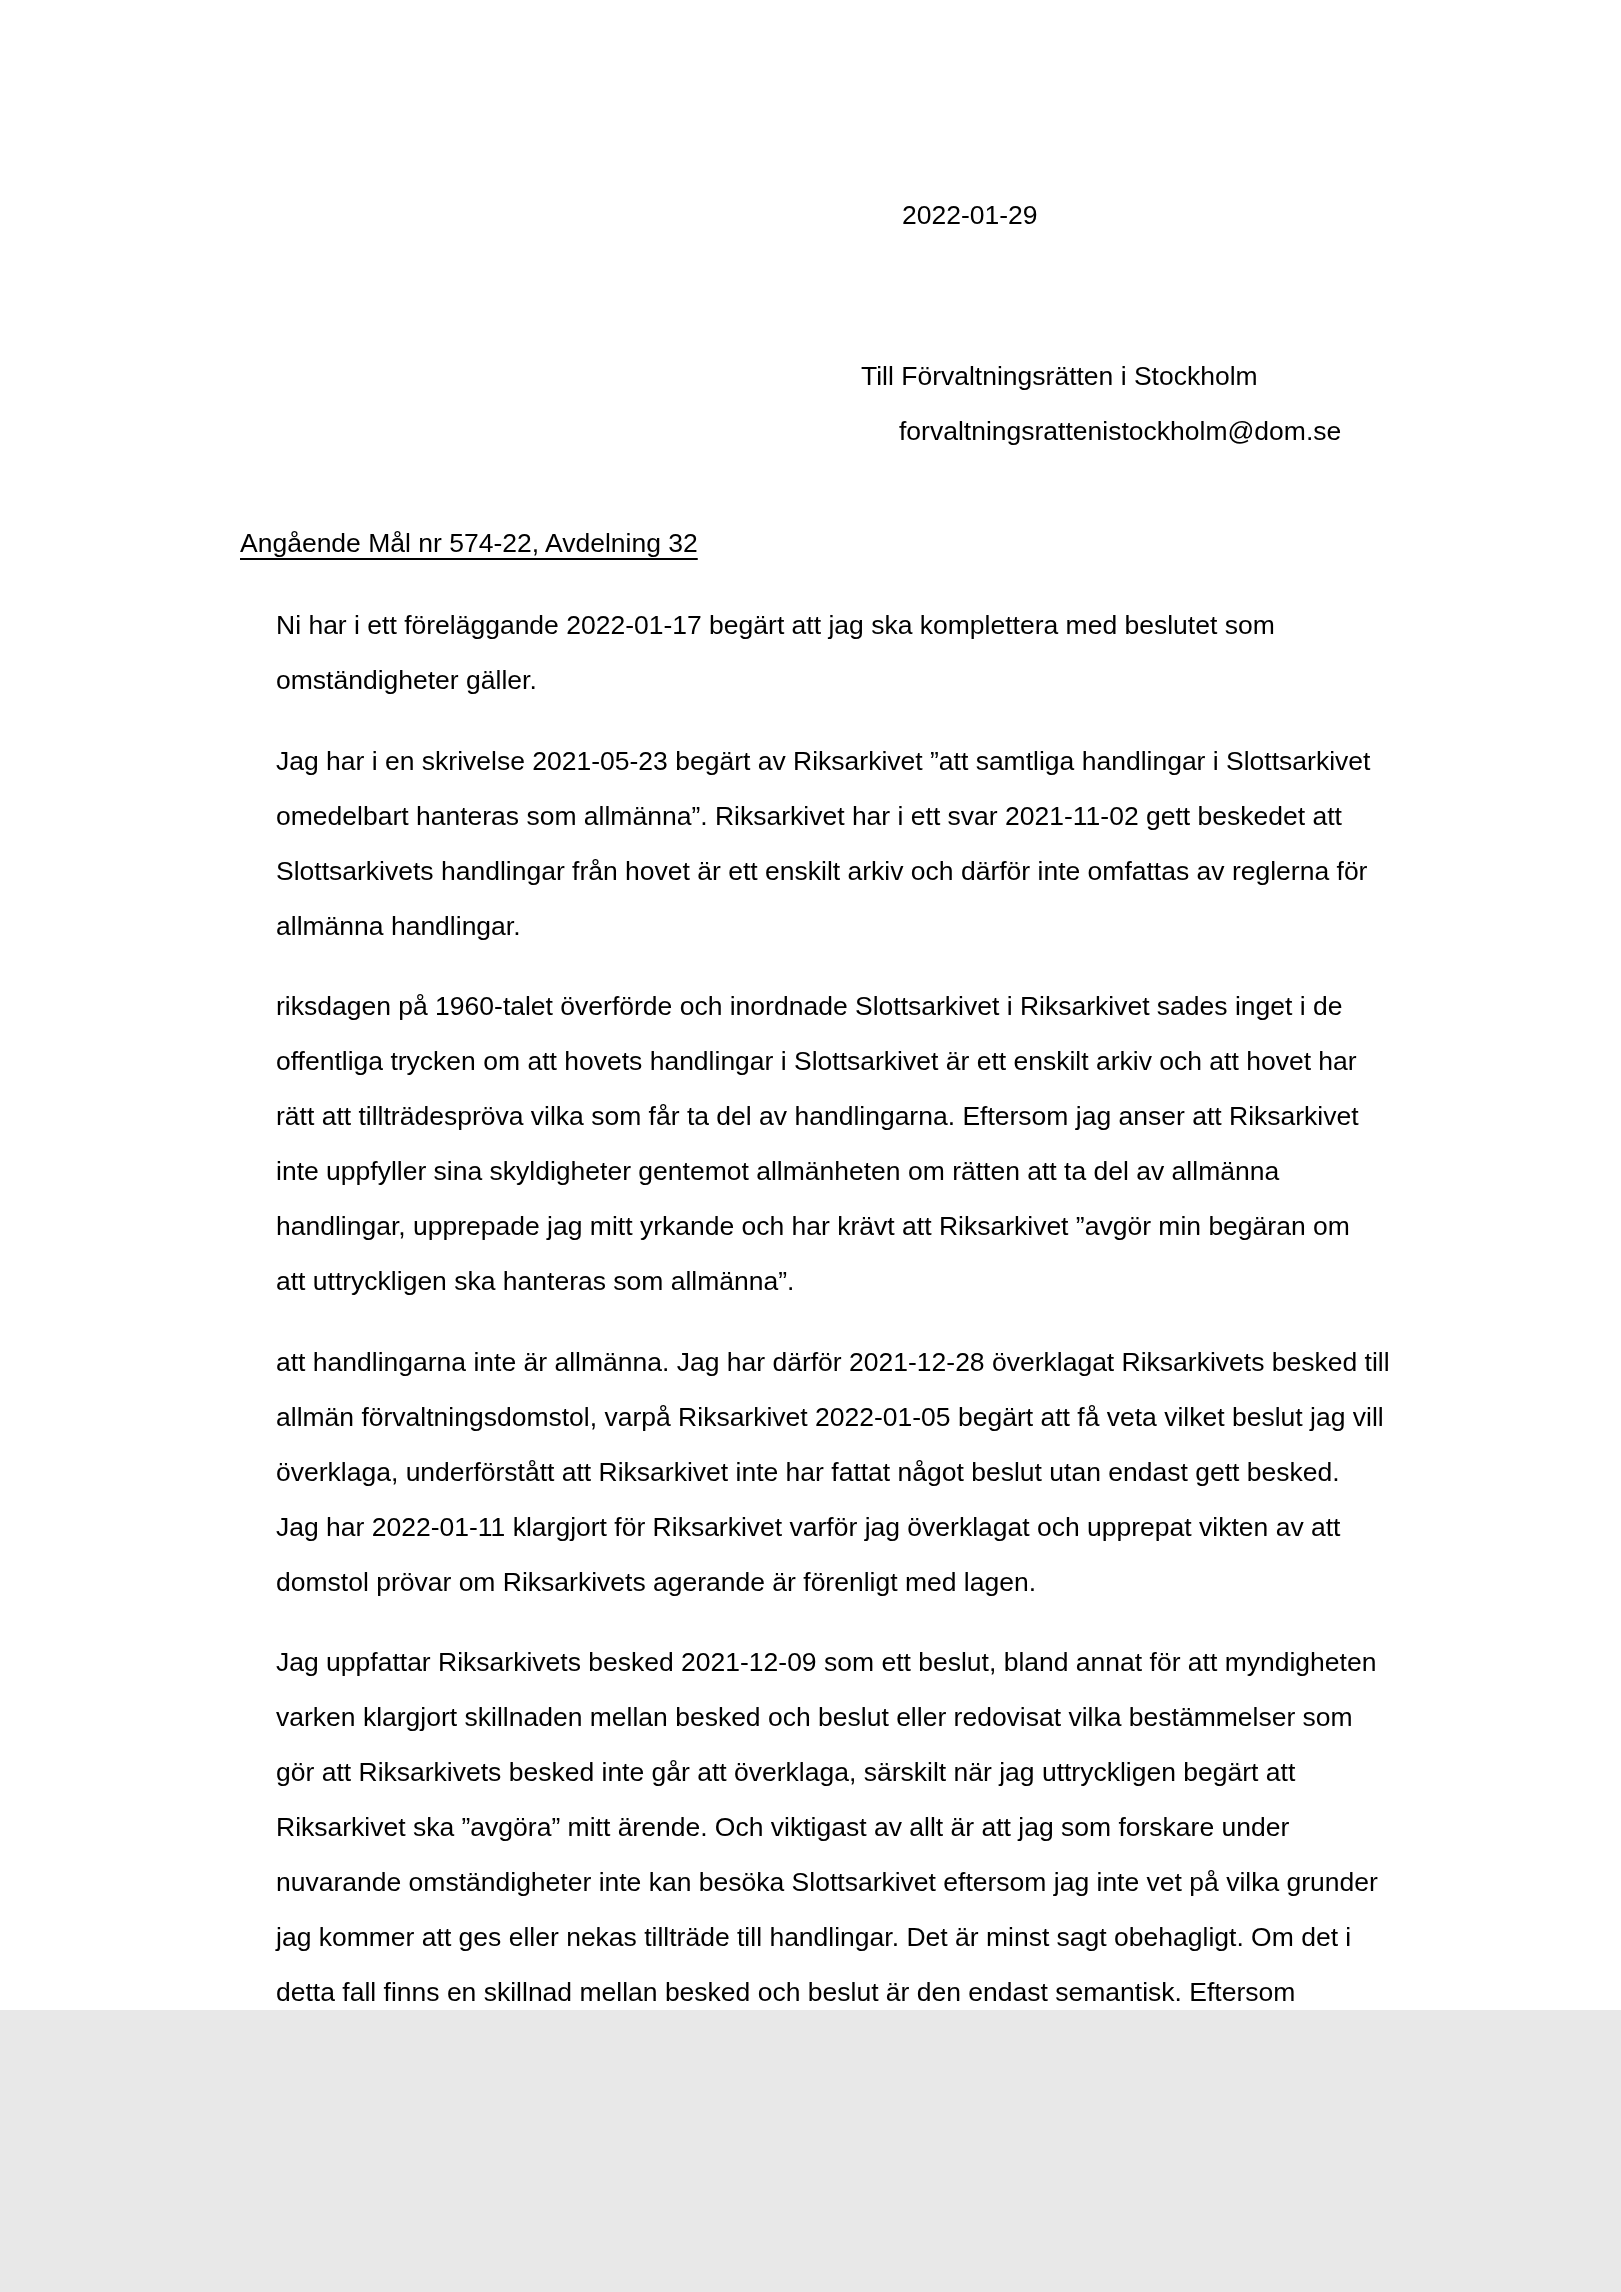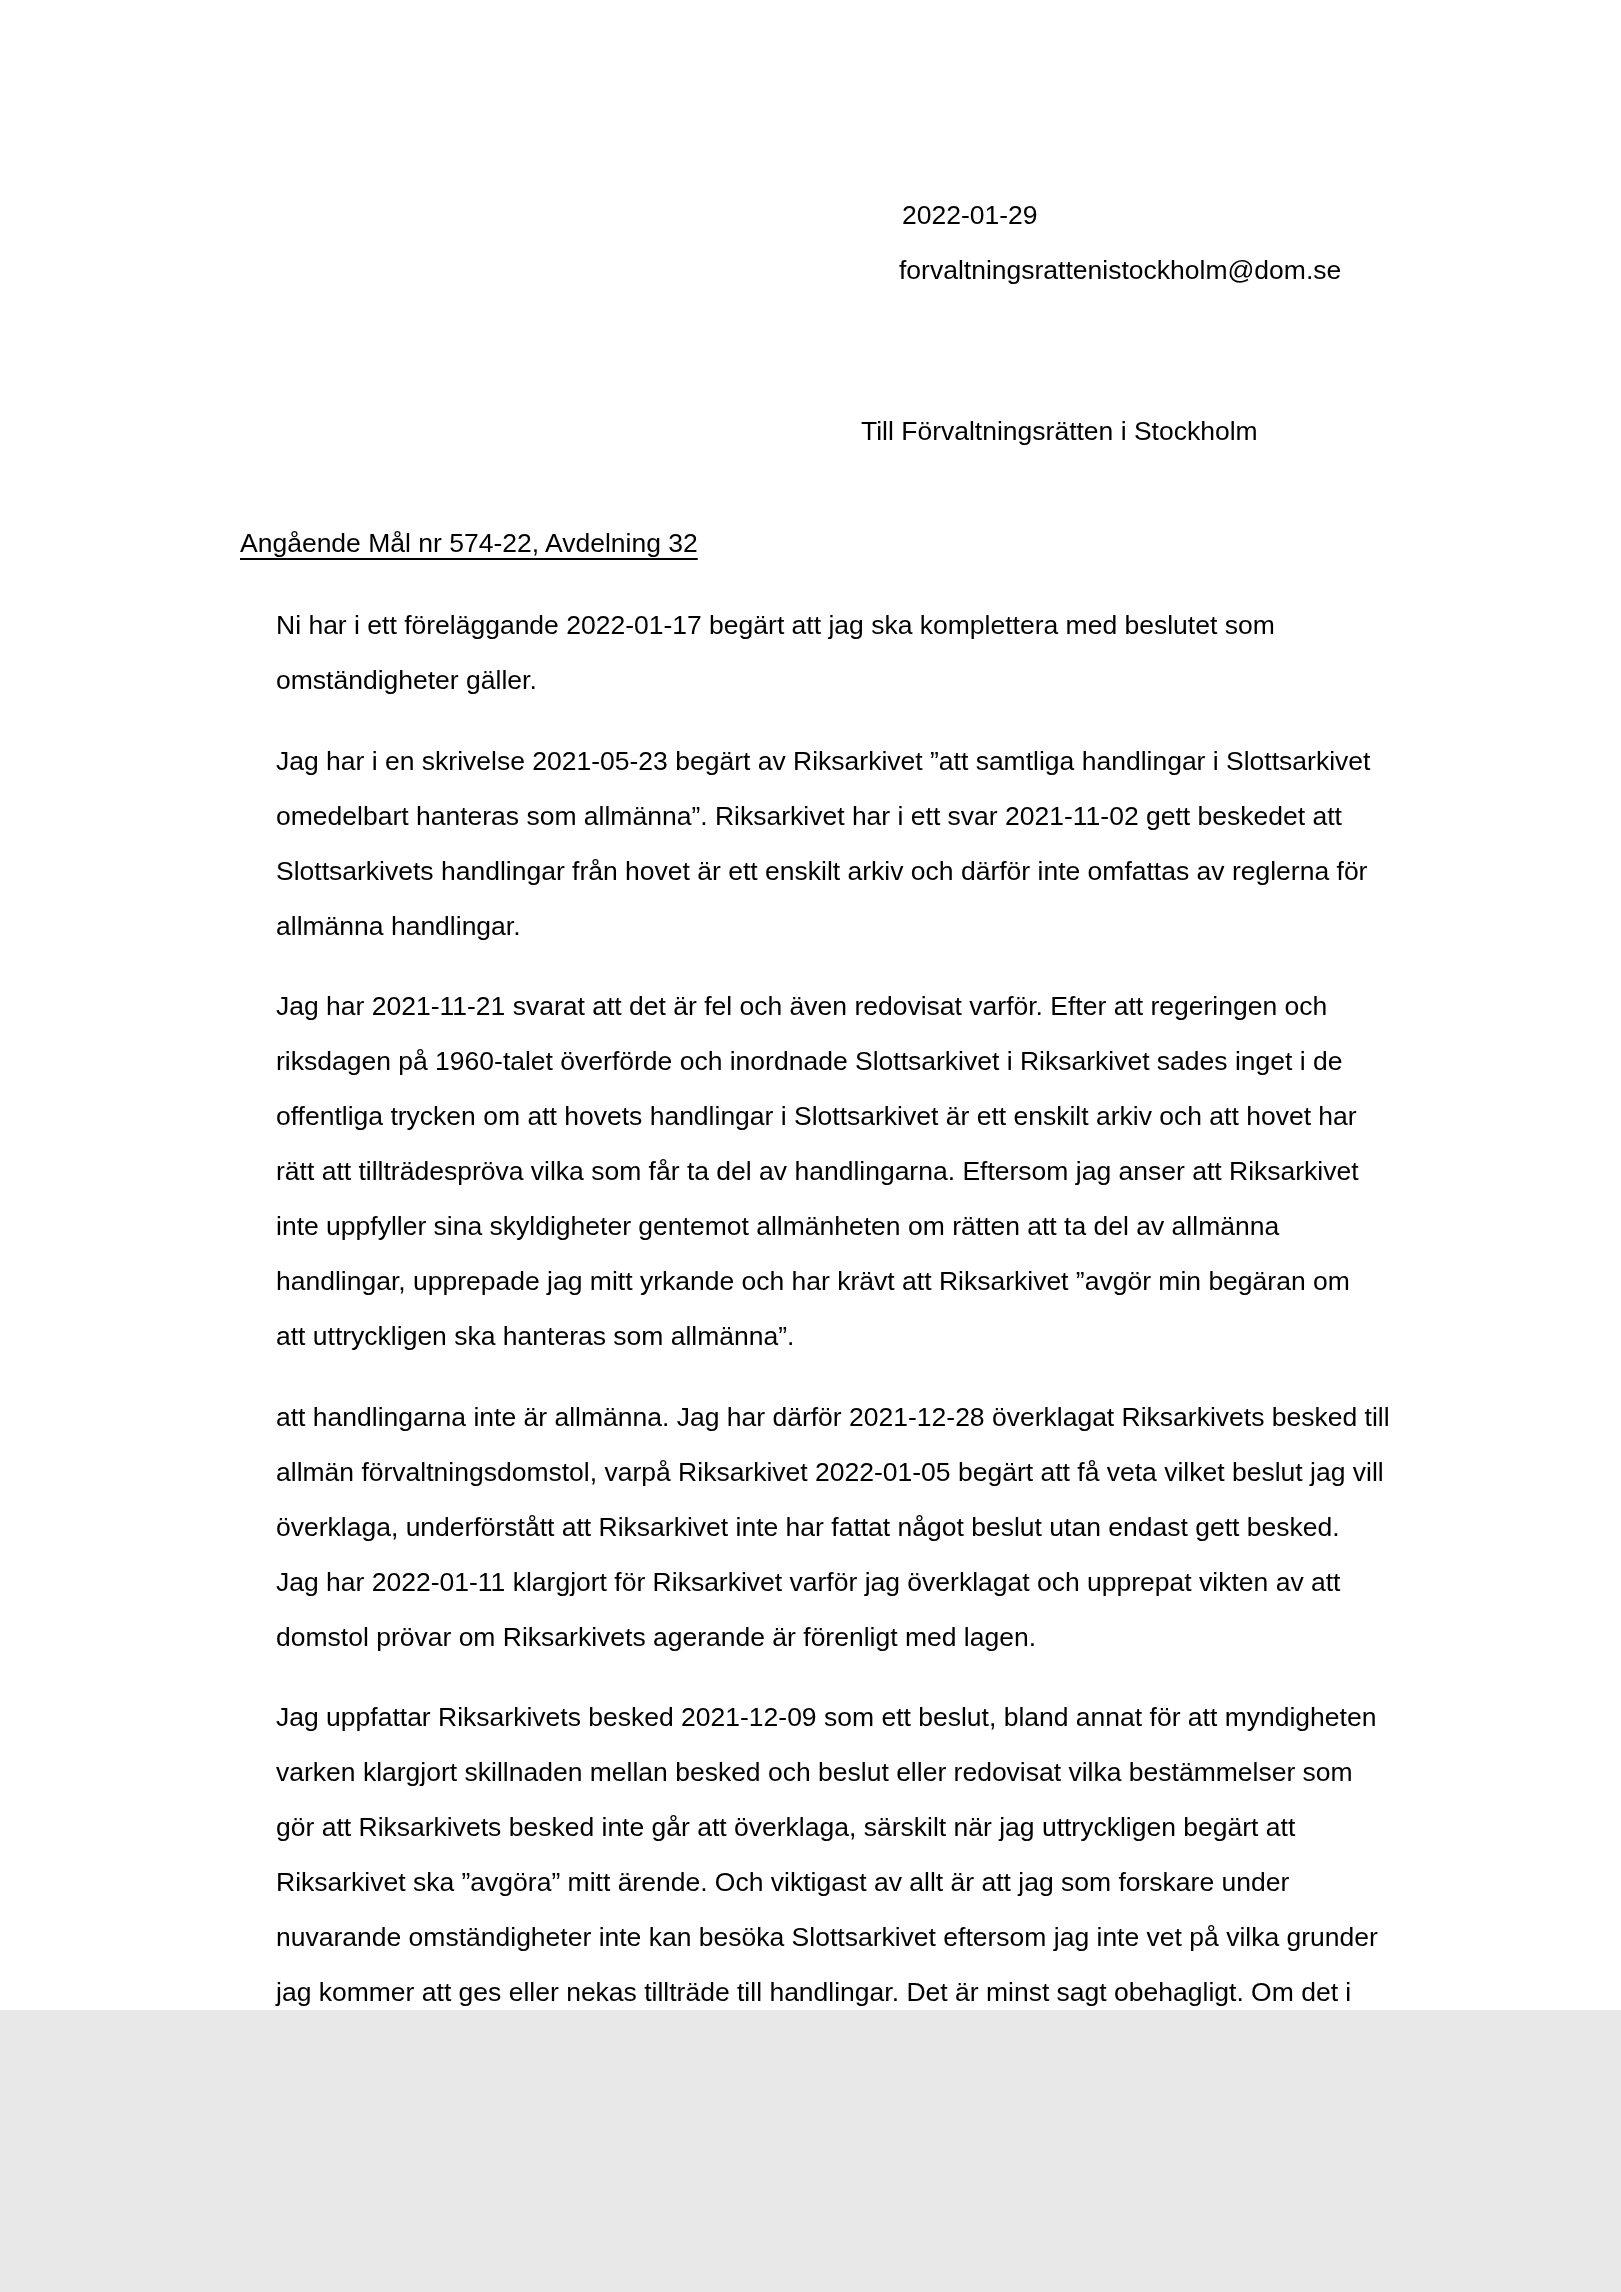--- a/index.html
+++ b/index.html
@@ -51,42 +51,41 @@
     margin: 0 0 25.5px 0;
   }
 </style>
 </head>
 <body>
 
 <div class="page">
 
   <div class="line date-line">2022-01-29</div>
 
+  <div class="line to-line">Till Förvaltningsrätten i Stockholm</div>
+
   <div class="line email-line">forvaltningsrattenistockholm@dom.se</div>
-
-  <div class="line to-line">Till Förvaltningsrätten i Stockholm</div>
 
   <div class="line subject-line">Angående Mål nr 574-22, Avdelning 32</div>
 
   <div class="paragraphs">
 
     <div class="paragraph">
       <div class="line">Ni har i ett föreläggande 2022-01-17 begärt att jag ska komplettera med beslutet som</div>
       <div class="line">omständigheter gäller.</div>
     </div>
 
     <div class="paragraph">
       <div class="line">Jag har i en skrivelse 2021-05-23 begärt av Riksarkivet ”att samtliga handlingar i Slottsarkivet</div>
       <div class="line">omedelbart hanteras som allmänna”. Riksarkivet har i ett svar 2021-11-02 gett beskedet att</div>
       <div class="line">Slottsarkivets handlingar från hovet är ett enskilt arkiv och därför inte omfattas av reglerna för</div>
       <div class="line">allmänna handlingar.</div>
     </div>
 
     <div class="paragraph">
-      <div class="line">Jag har 2021-11-21 svarat att det är fel och även redovisat varför. Efter att regeringen och</div>
       <div class="line">riksdagen på 1960-talet överförde och inordnade Slottsarkivet i Riksarkivet sades inget i de</div>
       <div class="line">offentliga trycken om att hovets handlingar i Slottsarkivet är ett enskilt arkiv och att hovet har</div>
       <div class="line">rätt att tillträdespröva vilka som får ta del av handlingarna. Eftersom jag anser att Riksarkivet</div>
       <div class="line">inte uppfyller sina skyldigheter gentemot allmänheten om rätten att ta del av allmänna</div>
       <div class="line">handlingar, upprepade jag mitt yrkande och har krävt att Riksarkivet ”avgör min begäran om</div>
       <div class="line">att uttryckligen ska hanteras som allmänna”.</div>
     </div>
 
     <div class="paragraph">
       <div class="line">att handlingarna inte är allmänna. Jag har därför 2021-12-28 överklagat Riksarkivets besked till</div>

